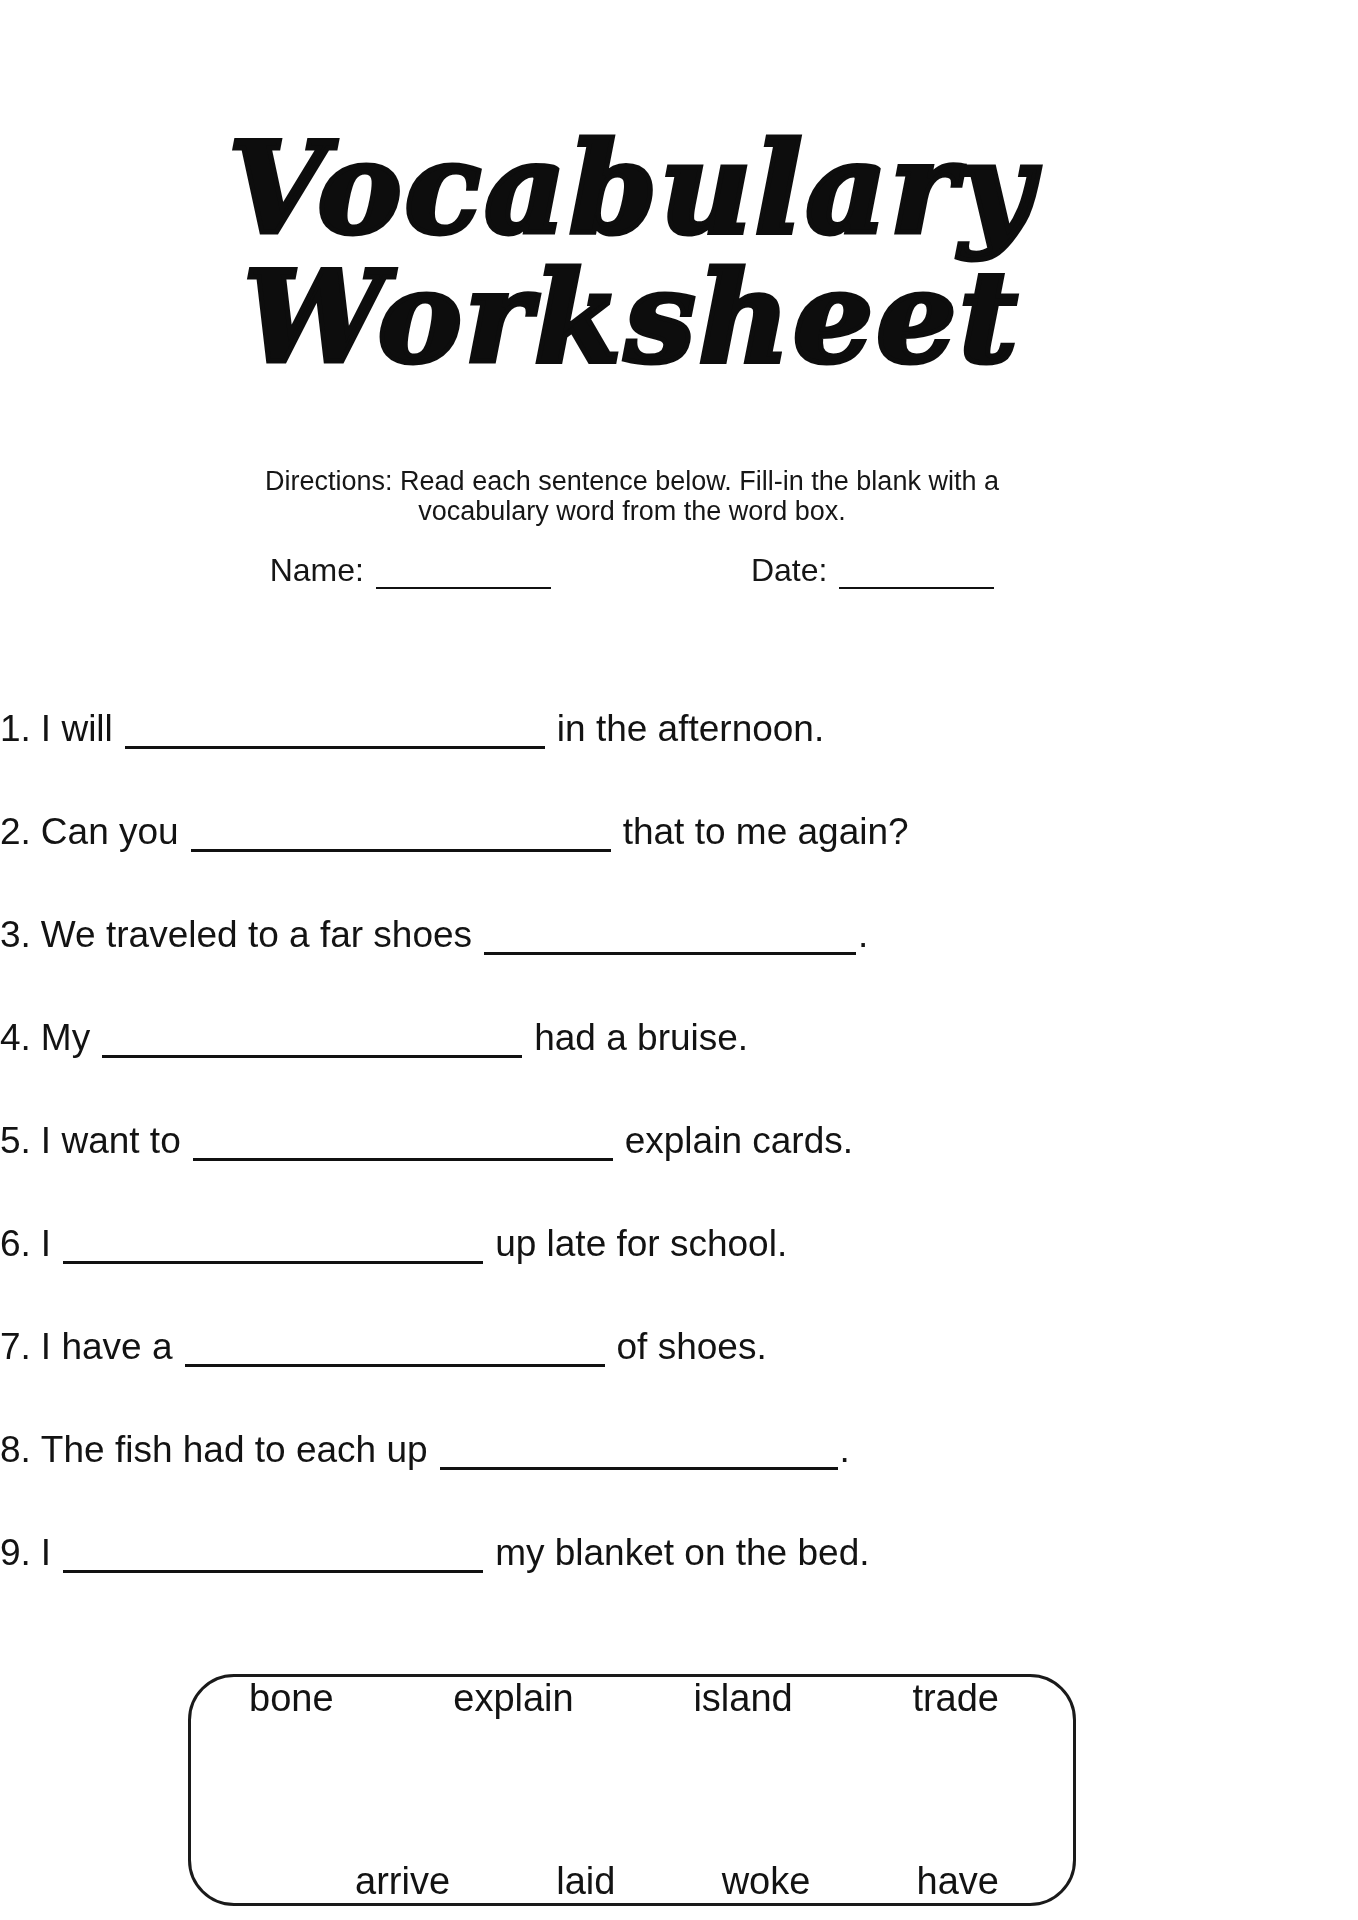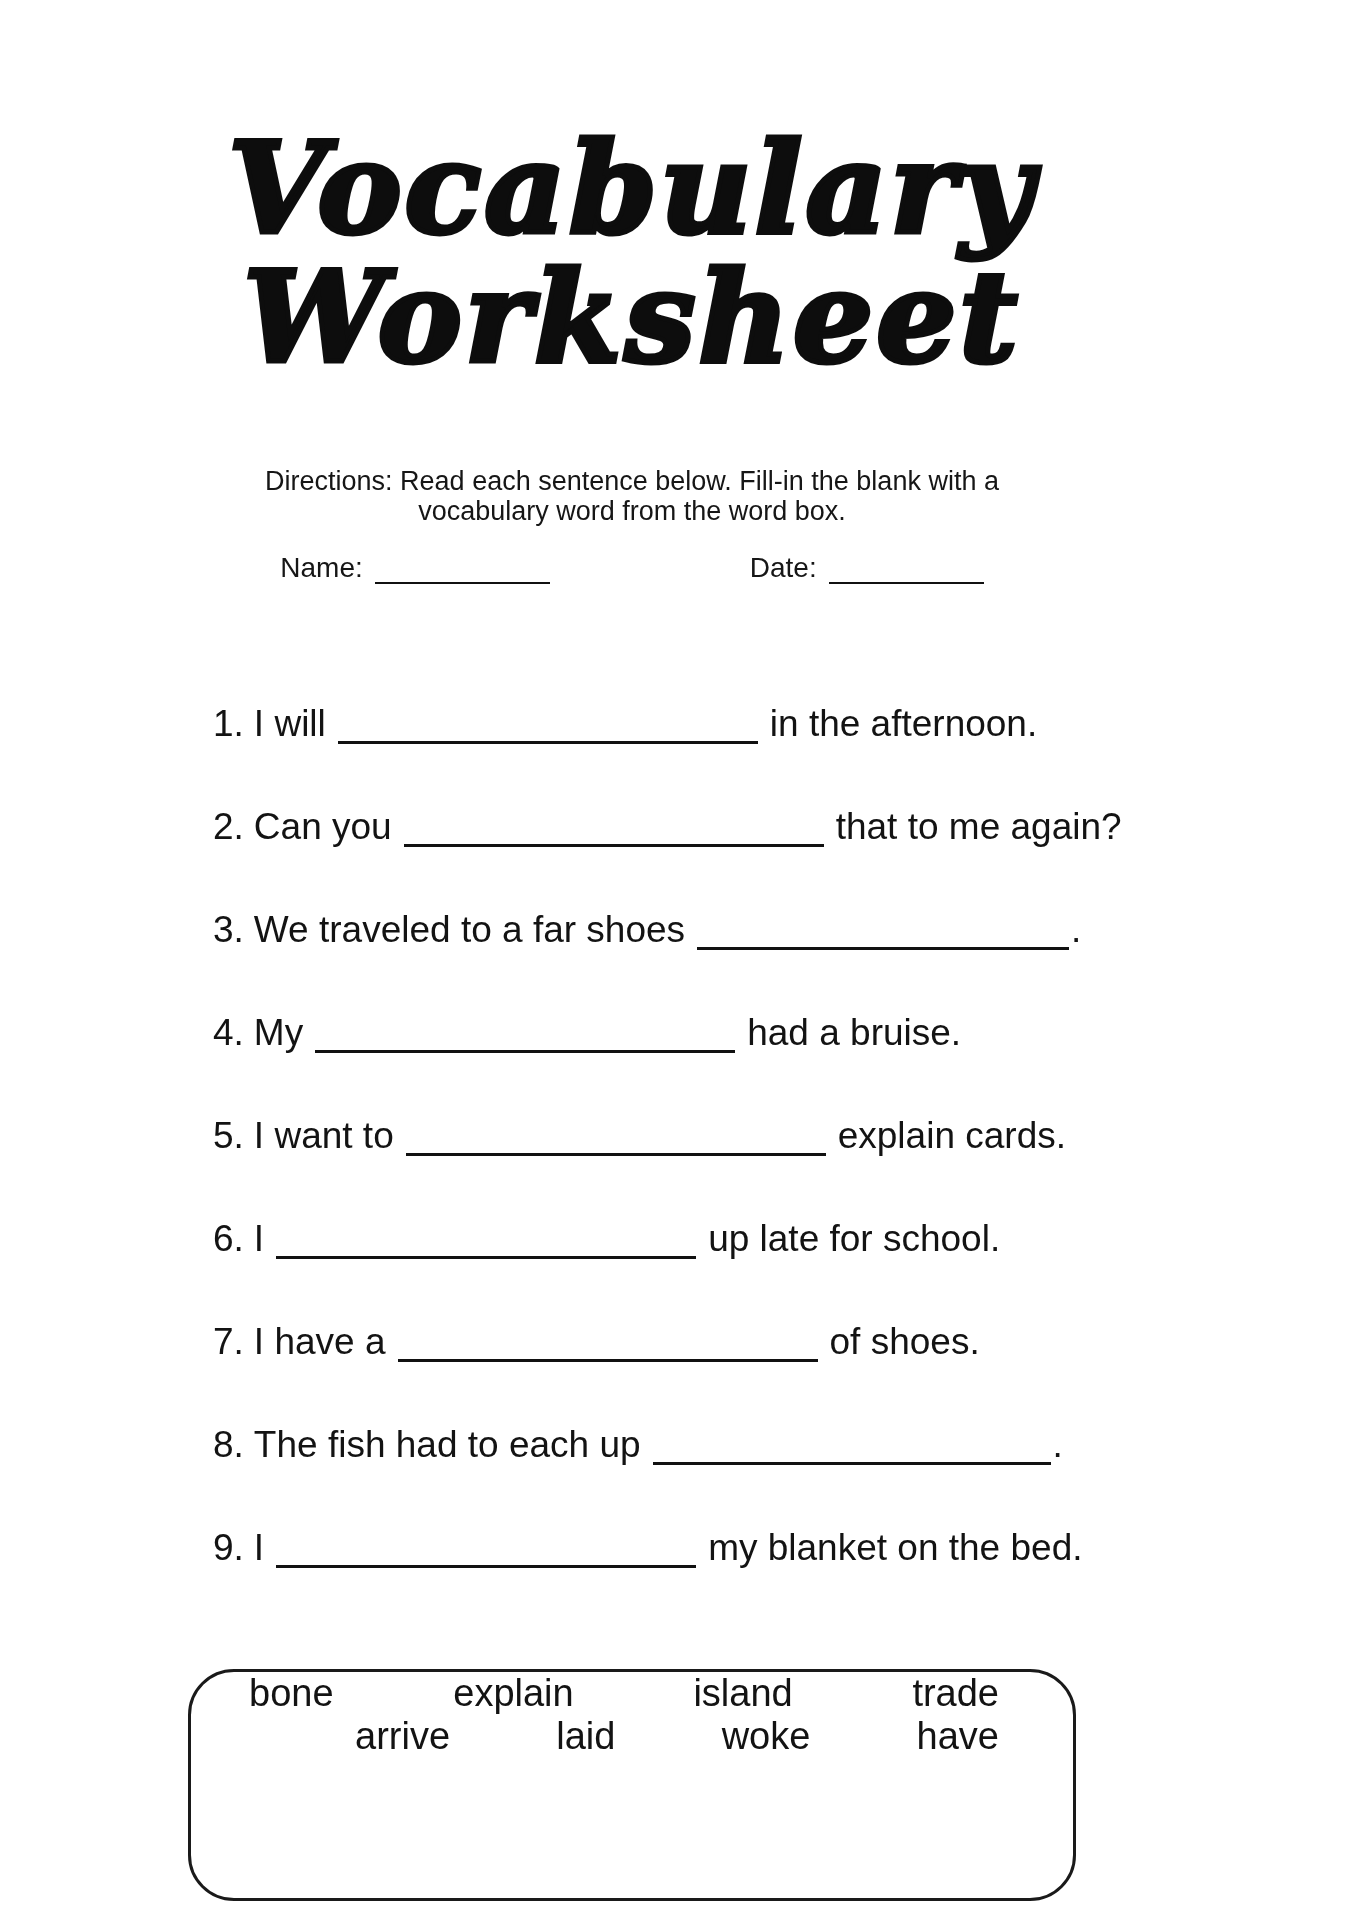--- a/index.html
+++ b/index.html
@@ -37,36 +37,35 @@
   }
   .directions .line { display: block; }
 
   
   .name-date {
     margin-top: 26px;
     display: flex;
     justify-content: center;
     align-items: flex-end;
     gap: 200px;
-    font-size: 28px;
+    font-size: 32px;
     color: #161616;
   }
   .field { display: flex; align-items: flex-end; gap: 12px; }
   .field-blank {
     display: inline-block;
     border-bottom: 2.5px solid #111111;
     height: 28px;
   }
   .name-blank { width: 175px; }
   .date-blank { width: 155px; }
 
   
   .sentences {
     margin-top: 112px;
-    padding-left: 213px;
     font-size: 37px;
     color: #131313;
   }
   .sentence {
     height: 103px;
     line-height: 48px;
     white-space: nowrap;
   }
   .sentence .num { margin-right: 10px; }
   .blank {
@@ -84,21 +83,21 @@
   
   .word-box {
     box-sizing: border-box;
     width: 888px;
     height: 232px;
     margin: 46px auto 0;
     border: 3px solid #1a1a1a;
     border-radius: 46px;
     display: flex;
     flex-direction: column;
-    justify-content: flex-start;
+    justify-content: space-between;
     font-size: 38px;
     color: #131313;
     background: #ffffff;
   }
   .word-row { display: flex; justify-content: space-between; }
   .word-row.row-0 { padding: 0 74px 0 58px; }
   .word-row.row-1 { padding: 0 74px 0 164px; }
   .word { display: inline-block; }
 </style>
 </head>

